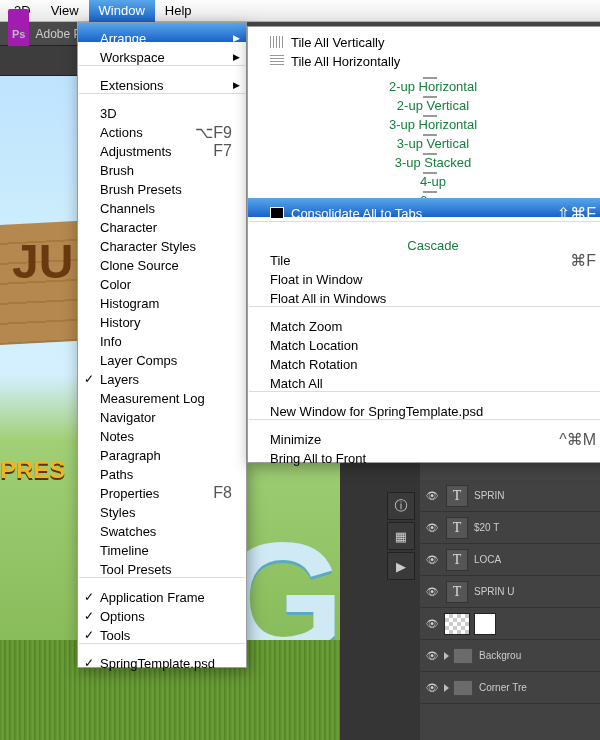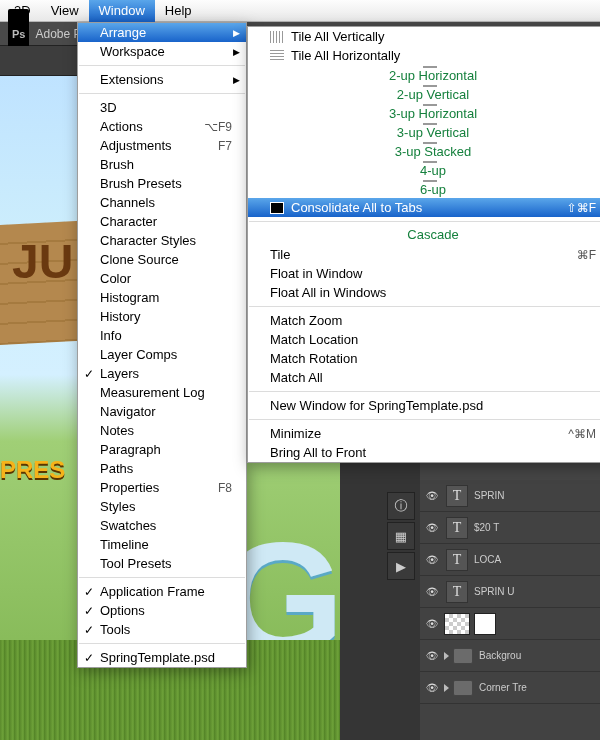--- a/index.html
+++ b/index.html
@@ -7,21 +7,21 @@
   
   .menubar { position:absolute; top:0; left:0; right:0; height:22px;
     background:linear-gradient(#fdfdfd,#e8e8e8); border-bottom:1px solid #b6b6b6;
     display:flex; align-items:center; padding:0 4px; font-size:13px; }
   .menubar span { padding:0 10px; height:22px; display:flex; align-items:center; }
   .menubar .sel { background:linear-gradient(#5aa6ea,#1863ca); color:#fff; }
   
   .approw { position:absolute; top:22px; left:0; right:0; height:24px;
     background:#4a4a4a; border-bottom:1px solid #222; color:#ccc; font-size:12px;
     display:flex; align-items:center; padding:0 8px;}
-  .approw .ps { background:#000000; color:#bbb; padding:19px 4px; border-radius:2px; font-weight:bold; font-size:11px;}
+  .approw .ps { background:#a21caf; color:#bbb; padding:19px 4px; border-radius:2px; font-weight:bold; font-size:11px;}
   .approw .label { margin-left:6px; }
   
   .opt { position:absolute; top:46px; left:0; right:0; height:30px;
     background:#3d3d3d; border-bottom:1px solid #222;}
   
   .canvas { position:absolute; top:76px; left:0; width:340px; bottom:0;
     background:linear-gradient(#bfe3ff 0%,#cdeefc 25%,#d4f0ff 45%,#a0cf76 55%,#7db24d 100%);
     overflow:hidden;}
   .canvas .wood { position:absolute; top:140px; left:0; right:0; height:120px;
     background:repeating-linear-gradient( #b4884e 0, #b4884e 18px, #a57a3f 18px, #a57a3f 20px);
@@ -47,27 +47,27 @@
                linear-gradient(45deg,transparent 75%,#ccc 75%) 4px 4px/8px 8px,
                linear-gradient(45deg,#ccc 25%,transparent 25%) 4px 4px/8px 8px,
                #fff; border:1px solid #222; margin:0 4px;}
   .layer .mask { width:22px; height:22px; background:#fff; border:1px solid #222;}
   .layer .group { width:0; height:0; border-left:5px solid #bbb; border-top:4px solid transparent; border-bottom:4px solid transparent; margin:0 4px;}
   .layer .folder { width:20px; height:16px; background:#6b6b6b; border:1px solid #444; border-radius:2px; margin-right:6px;}
   .side-icons { position:absolute; right:182px; top:490px; width:34px;}
   .side-icons div { width:28px; height:28px; margin:2px auto; background:#3a3a3a; border:1px solid #222; display:flex; align-items:center; justify-content:center; color:#ccc;}
   
   .menu { position:absolute; background:#fff; border:1px solid #9d9d9d; box-shadow:2px 4px 14px rgba(0,0,0,.35); font-size:13px; }
-  .menu .item { display:flex; align-items:center; padding:1px 14px 1px 22px; height:19px; white-space:nowrap; position:relative;}
+  .menu .item { display:flex; align-items:center; padding:12px 14px 1px 22px; height:19px; white-space:nowrap; position:relative;}
   .menu .item.sel { background:linear-gradient(#5aa6ea,#1863ca); color:#fff;}
   .menu .item.dis { color:#15803d;flex-direction:column;}
   .menu .sep { height:1px; margin:4px 1px; background:#dcdcdc;}
   .menu .check::before { content:"✓"; position:absolute; left:6px; font-size:12px;}
   .menu .sub::after { content:"▶"; position:absolute; right:6px; font-size:9px;}
-  .menu .short { margin-left:auto; padding-left:20px; font-size:12px; color:#555;}
+  .menu .short { margin-left:auto; padding-left:20px; font-size:16px; color:#555;}
   .menu .item.sel .short { color:#fff;}
   .menu .ic { width:14px; height:12px; margin-right:7px; display:inline-flex; align-items:center; justify-content:center; font-size:11px;}
   .menu .ic.box { border:1px solid #999; background:#fff;}
   .menu .ic.boxsel { border:1px solid #fff; background:#000;}
   .menu .ic.vbars::before { content:""; display:block; width:100%; height:100%;
     background:repeating-linear-gradient(90deg,#999 0,#999 1px,transparent 1px,transparent 3px);}
   .menu .ic.hbars::before { content:""; display:block; width:100%; height:100%;
     background:repeating-linear-gradient(#999 0,#999 1px,transparent 1px,transparent 3px);}
   
   #menu1 { top:22px; left:77px; width:170px; }

